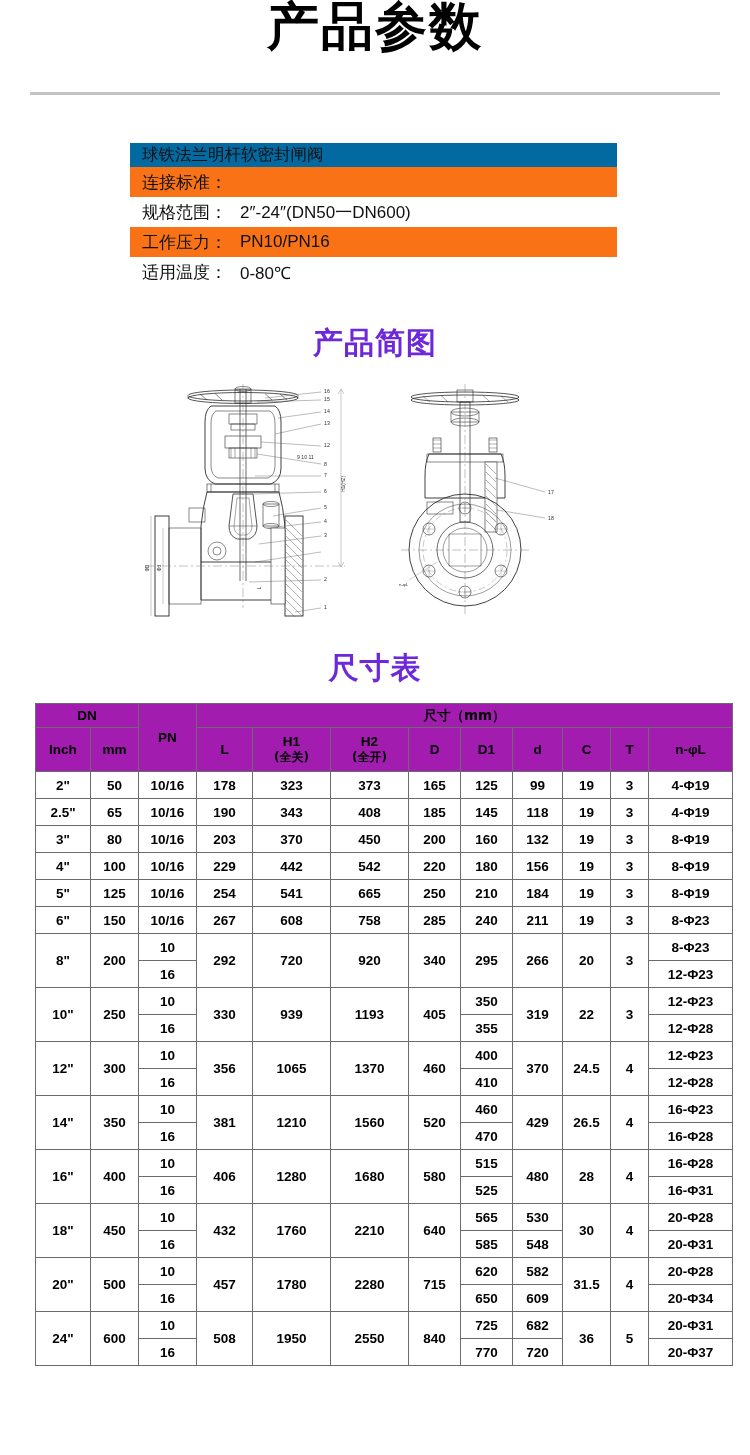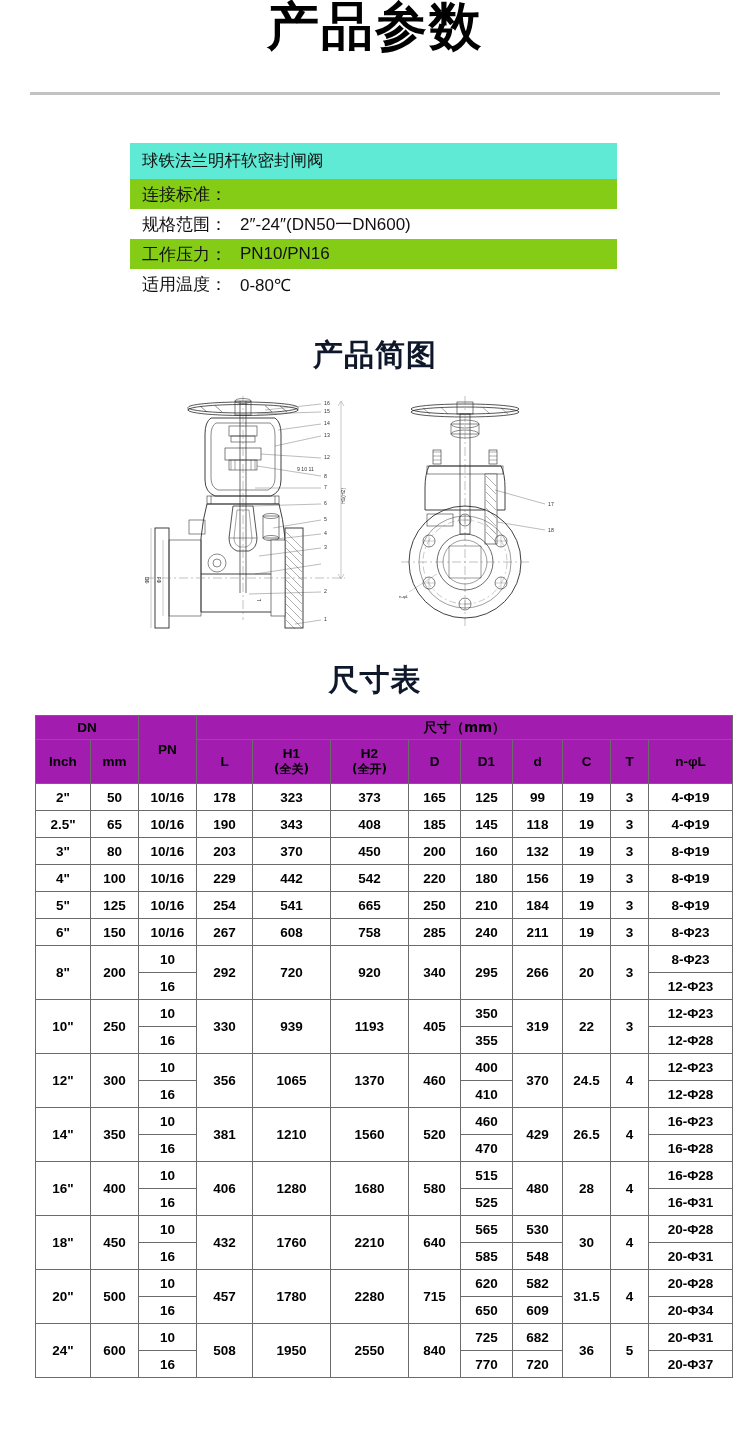--- a/index.html
+++ b/index.html
@@ -35,24 +35,24 @@
     width: 487px;
     margin: 48px 0 0 130px;
   }
   .spec-row {
     display: flex;
     align-items: center;
     height: 30px;
     font-size: 17px;
   }
   .spec-row.head {
-    background: #5eead4;
-    height: 36px;
-  }
-  .spec-row.alt { background: #84cc16; }
+    background: #0369a1;
+    height: 24px;
+  }
+  .spec-row.alt { background: #f97316; }
   .spec-head-text {
     padding-left: 12px;
     font-size: 16.5px;
     color: #111;
     font-family: "DejaVu Sans", "Liberation Sans", sans-serif;
   }
   .spec-label {
     width: 110px;
     padding-left: 12px;
     font-size: 17px;
@@ -65,21 +65,21 @@
     color: #111;
     white-space: nowrap;
     font-family: "Liberation Sans", sans-serif;
   }
 
   
   .section-heading {
     text-align: center;
     font-size: 30px;
     font-weight: bold;
-    color: #0f172a;
+    color: #6d28d9;
     font-family: "DejaVu Sans", "Liberation Sans", sans-serif;
     letter-spacing: 1px;
   }
   #heading-diagram { margin-top: 36px; }
   #heading-table { margin-top: 22px; margin-bottom: 14px; }
 
   
   .diagram-wrap {
     width: 750px;
     height: 250px;

